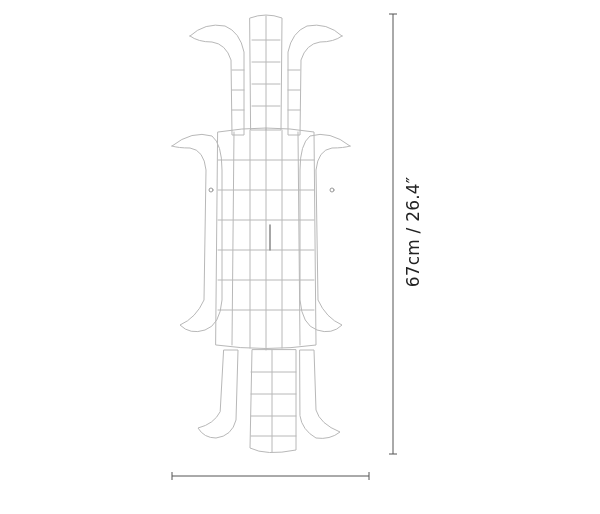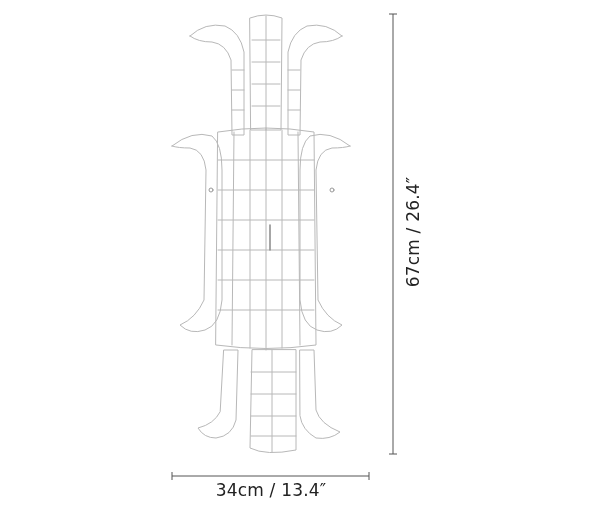--- a/index.html
+++ b/index.html
@@ -72,15 +72,14 @@
     <line x1="389" y1="14" x2="397" y2="14" stroke="#555" stroke-width="1"></line>
     <line x1="389" y1="454" x2="397" y2="454" stroke="#555" stroke-width="1"></line>
   </svg>
 
   <svg class="sketch" width="600" height="514">
     <line x1="172" y1="476" x2="369" y2="476" stroke="#555" stroke-width="1"></line>
     <line x1="172" y1="472" x2="172" y2="480" stroke="#555" stroke-width="1"></line>
     <line x1="369" y1="472" x2="369" y2="480" stroke="#555" stroke-width="1"></line>
   </svg>
 
-  <div class="dim-label-h">34cm / 13.4″</div>
   <div class="dim-label-v">67cm / 26.4″</div>
 </div>
 
 </body></html>

